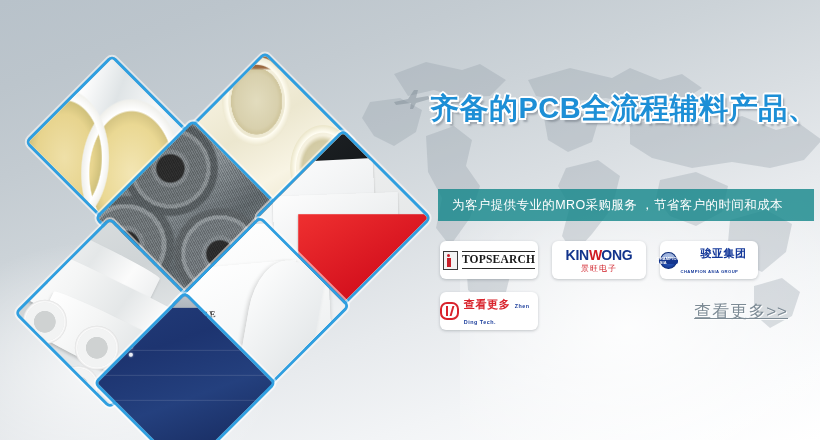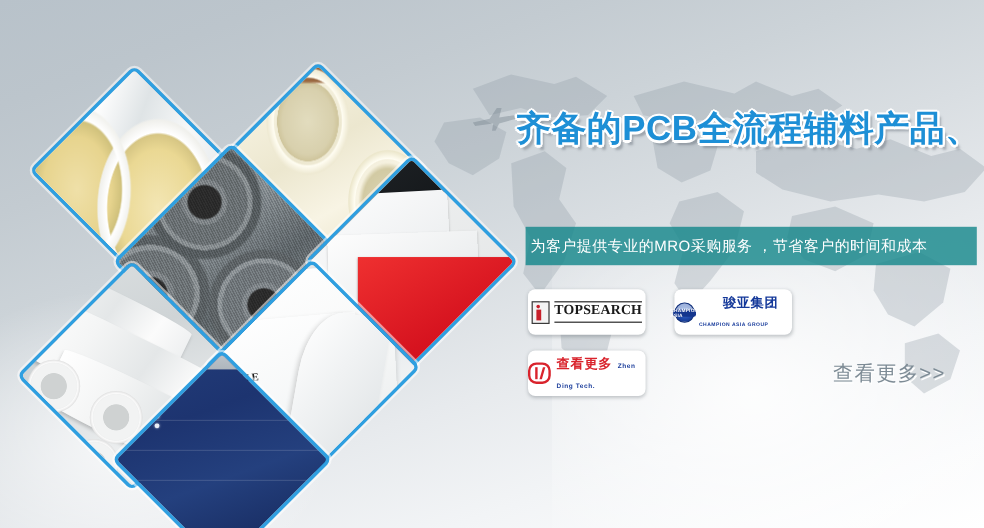--- a/index.html
+++ b/index.html
@@ -254,30 +254,30 @@
     left: 8px; top: 189px;
     width: 376px; height: 32px;
     background: rgba(17,134,138,.80);
     display: flex;
     align-items: center;
   }
   .subtitle-bar .txt {
     color: #ffffff;
     font-size: 12.5px;
     letter-spacing: .4px;
-    padding-left: 4px;
+    padding-left: 14px;
     white-space: nowrap;
   }
 
   
   .logo-row {
     position: absolute;
     left: 10px;
     display: flex;
-    gap: 24px;
+    gap: 14px;
   }
   .logo-row.r1 { top: 241px; }
   .logo-row.r2 { top: 292px; }
 
   .logo-card {
     background: #ffffff;
     border-radius: 6px;
     box-shadow: 0 1px 3px rgba(40,50,60,.25);
     display: flex;
     align-items: center;
@@ -368,20 +368,21 @@
   
   .more-link {
     position: absolute;
     right: 32px; top: 300px;
     font-size: 17px;
     color: #7d8b95;
     letter-spacing: 1px;
     text-shadow: 1px 1px 0 rgba(255,255,255,.95);
     cursor: pointer;
     white-space: nowrap;
+    text-decoration: underline;
   }
 </style>
 </head>
 <body>
 
 <div id="banner">
 
   <div class="sheen"></div>
   <div class="sheen2"></div>
 
@@ -482,20 +483,28 @@
 
     <div class="logo-row r1">
 
       <div class="logo-card topsearch">
         <div class="ts-wrap">
           <span class="ts-mark"></span>
           <span class="ts-text">TOPSEARCH</span>
         </div>
       </div>
 
+      <div class="logo-card kinwong">
+        <div class="kw-wrap">
+          <div class="kw-top">
+            <span>KIN</span><span class="w">W</span><span>ONG</span>
+          </div>
+          <div class="kw-sub">景旺电子</div>
+        </div>
+      </div>
 
       <div class="logo-card champion">
         <div class="ca-wrap">
           <span class="ca-globe">
             <span class="band">
                 <span>CHAMPION ASIA</span>
               </span>
           </span>
           <span class="ca-txt">
             <span class="ca-cn">骏亚集团</span>

